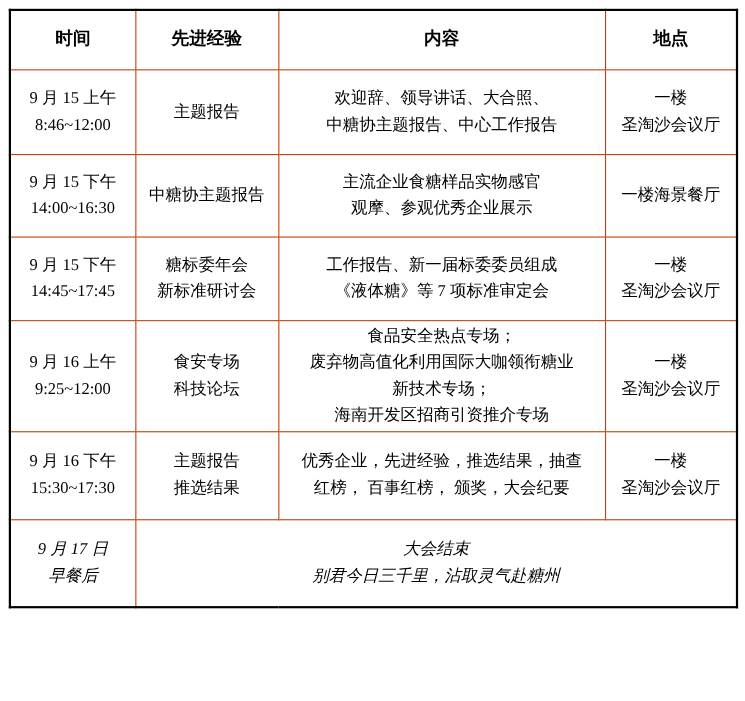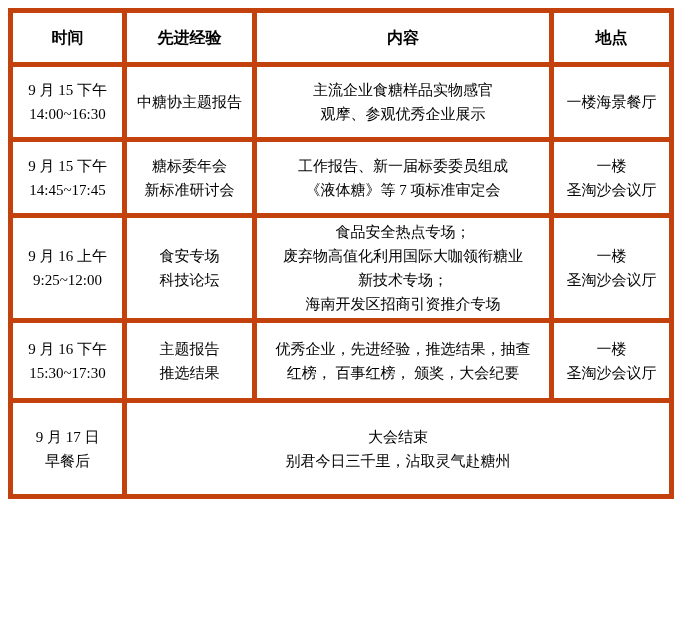--- a/index.html
+++ b/index.html
@@ -15,62 +15,71 @@
     left: 8px;
     top: 8px;
     width: 661px;
     border-collapse: collapse;
     table-layout: fixed;
     border: 2px solid #000000;
     font-family: "Liberation Serif", "DejaVu Serif", serif;
     color: #000000;
   }
   .agenda-table td, .agenda-table th {
-    border: 5px solid #c2410c;
+    border: 1px solid #c2410c;
     text-align: center;
     vertical-align: middle;
     padding: 2px 4px;
     font-size: 15px;
     line-height: 24px;
     white-space: pre-line;
     font-weight: normal;
     overflow: hidden;
   }
   .agenda-table th {
     font-weight: bold;
     font-size: 16px;
   }
   tr.r-head { height: 54px; }
   tr.r-0 { height: 78px; }
   tr.r-1 { height: 77px; }
   tr.r-2 { height: 75px; }
   tr.r-3 { height: 76px; }
   tr.r-4 { height: 100px; }
   tr.r-5 { height: 80px; }
-  tr.r-final { height: 96px; }
+  tr.r-final { height: 80px; font-style: italic; }
 </style>
 </head>
 <body>
 
 <table class="agenda-table">
   <colgroup>
     <col style="width:114px">
     <col style="width:130px">
     <col style="width:297px">
     <col style="width:120px">
   </colgroup>
   <tbody>
     <tr class="r-head">
       <th>时间</th>
       <th>先进经验</th>
       <th>内容</th>
       <th>地点</th>
     </tr>
 
 
+    <tr class="r-1">
+      <td>9 月 15 上午
+8:46~12:00</td>
+      <td>主题报告</td>
+      <td>欢迎辞、领导讲话、大合照、
+中糖协主题报告、中心工作报告</td>
+      <td>一楼
+圣淘沙会议厅</td>
+    </tr>
 
     <tr class="r-2">
       <td>9 月 15 下午
 14:00~16:30</td>
       <td>中糖协主题报告</td>
       <td>主流企业食糖样品实物感官
 观摩、参观优秀企业展示</td>
       <td>一楼海景餐厅</td>
     </tr>
 

